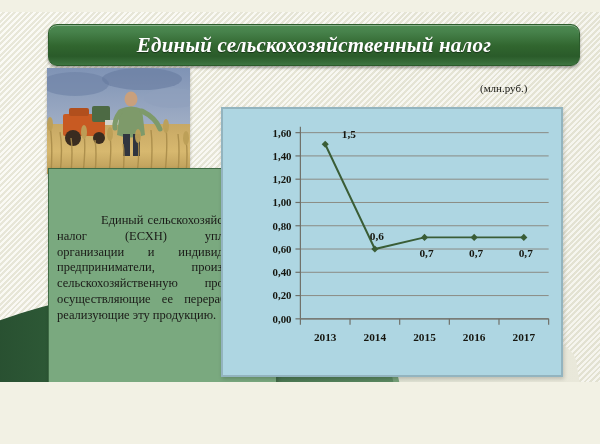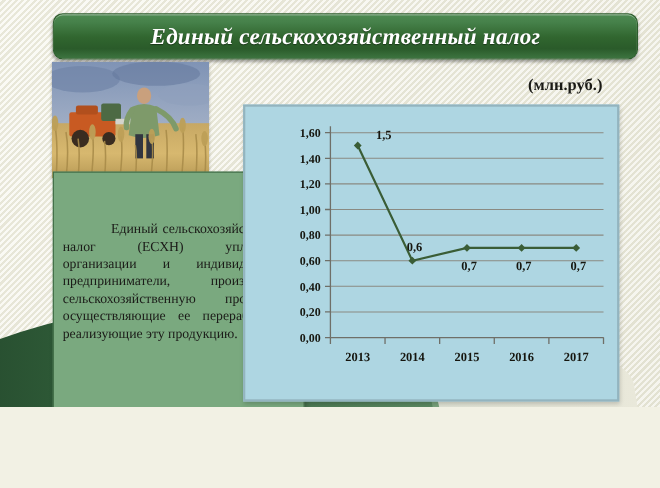--- a/index.html
+++ b/index.html
@@ -22,20 +22,21 @@
     overflow: hidden;
     background:
       repeating-linear-gradient(
         -45deg,
         rgba(255,255,255,0.55) 0px,
         rgba(255,255,255,0.55) 2px,
         rgba(221,220,203,0.55) 2px,
         rgba(221,220,203,0.55) 4px
       ),
       linear-gradient(120deg, #f6f5ea 0%, #eeede0 55%, #e9e8d9 100%);
+    margin-top: 12px;
   }
 
   
   .swoosh {
     position: absolute;
     pointer-events: none;
   }
   .swoosh-pale {
     left: -60px;
     bottom: -120px;
@@ -147,22 +148,22 @@
     line-height: 15.8px;
     font-family: "Liberation Serif", "DejaVu Serif", serif;
     hyphens: none;
   }
 
   
   #units-label {
     position: absolute;
     left: 480px;
     top: 70px;
-    font-size: 15px;
-    font-weight: bold;
+    font-size: 11px;
+    font-weight: normal;
     color: #1a1a16;
     font-family: "Liberation Serif", "DejaVu Serif", serif;
   }
 
   
   #chart-panel {
     position: absolute;
     left: 221px;
     top: 95px;
     width: 342px;

